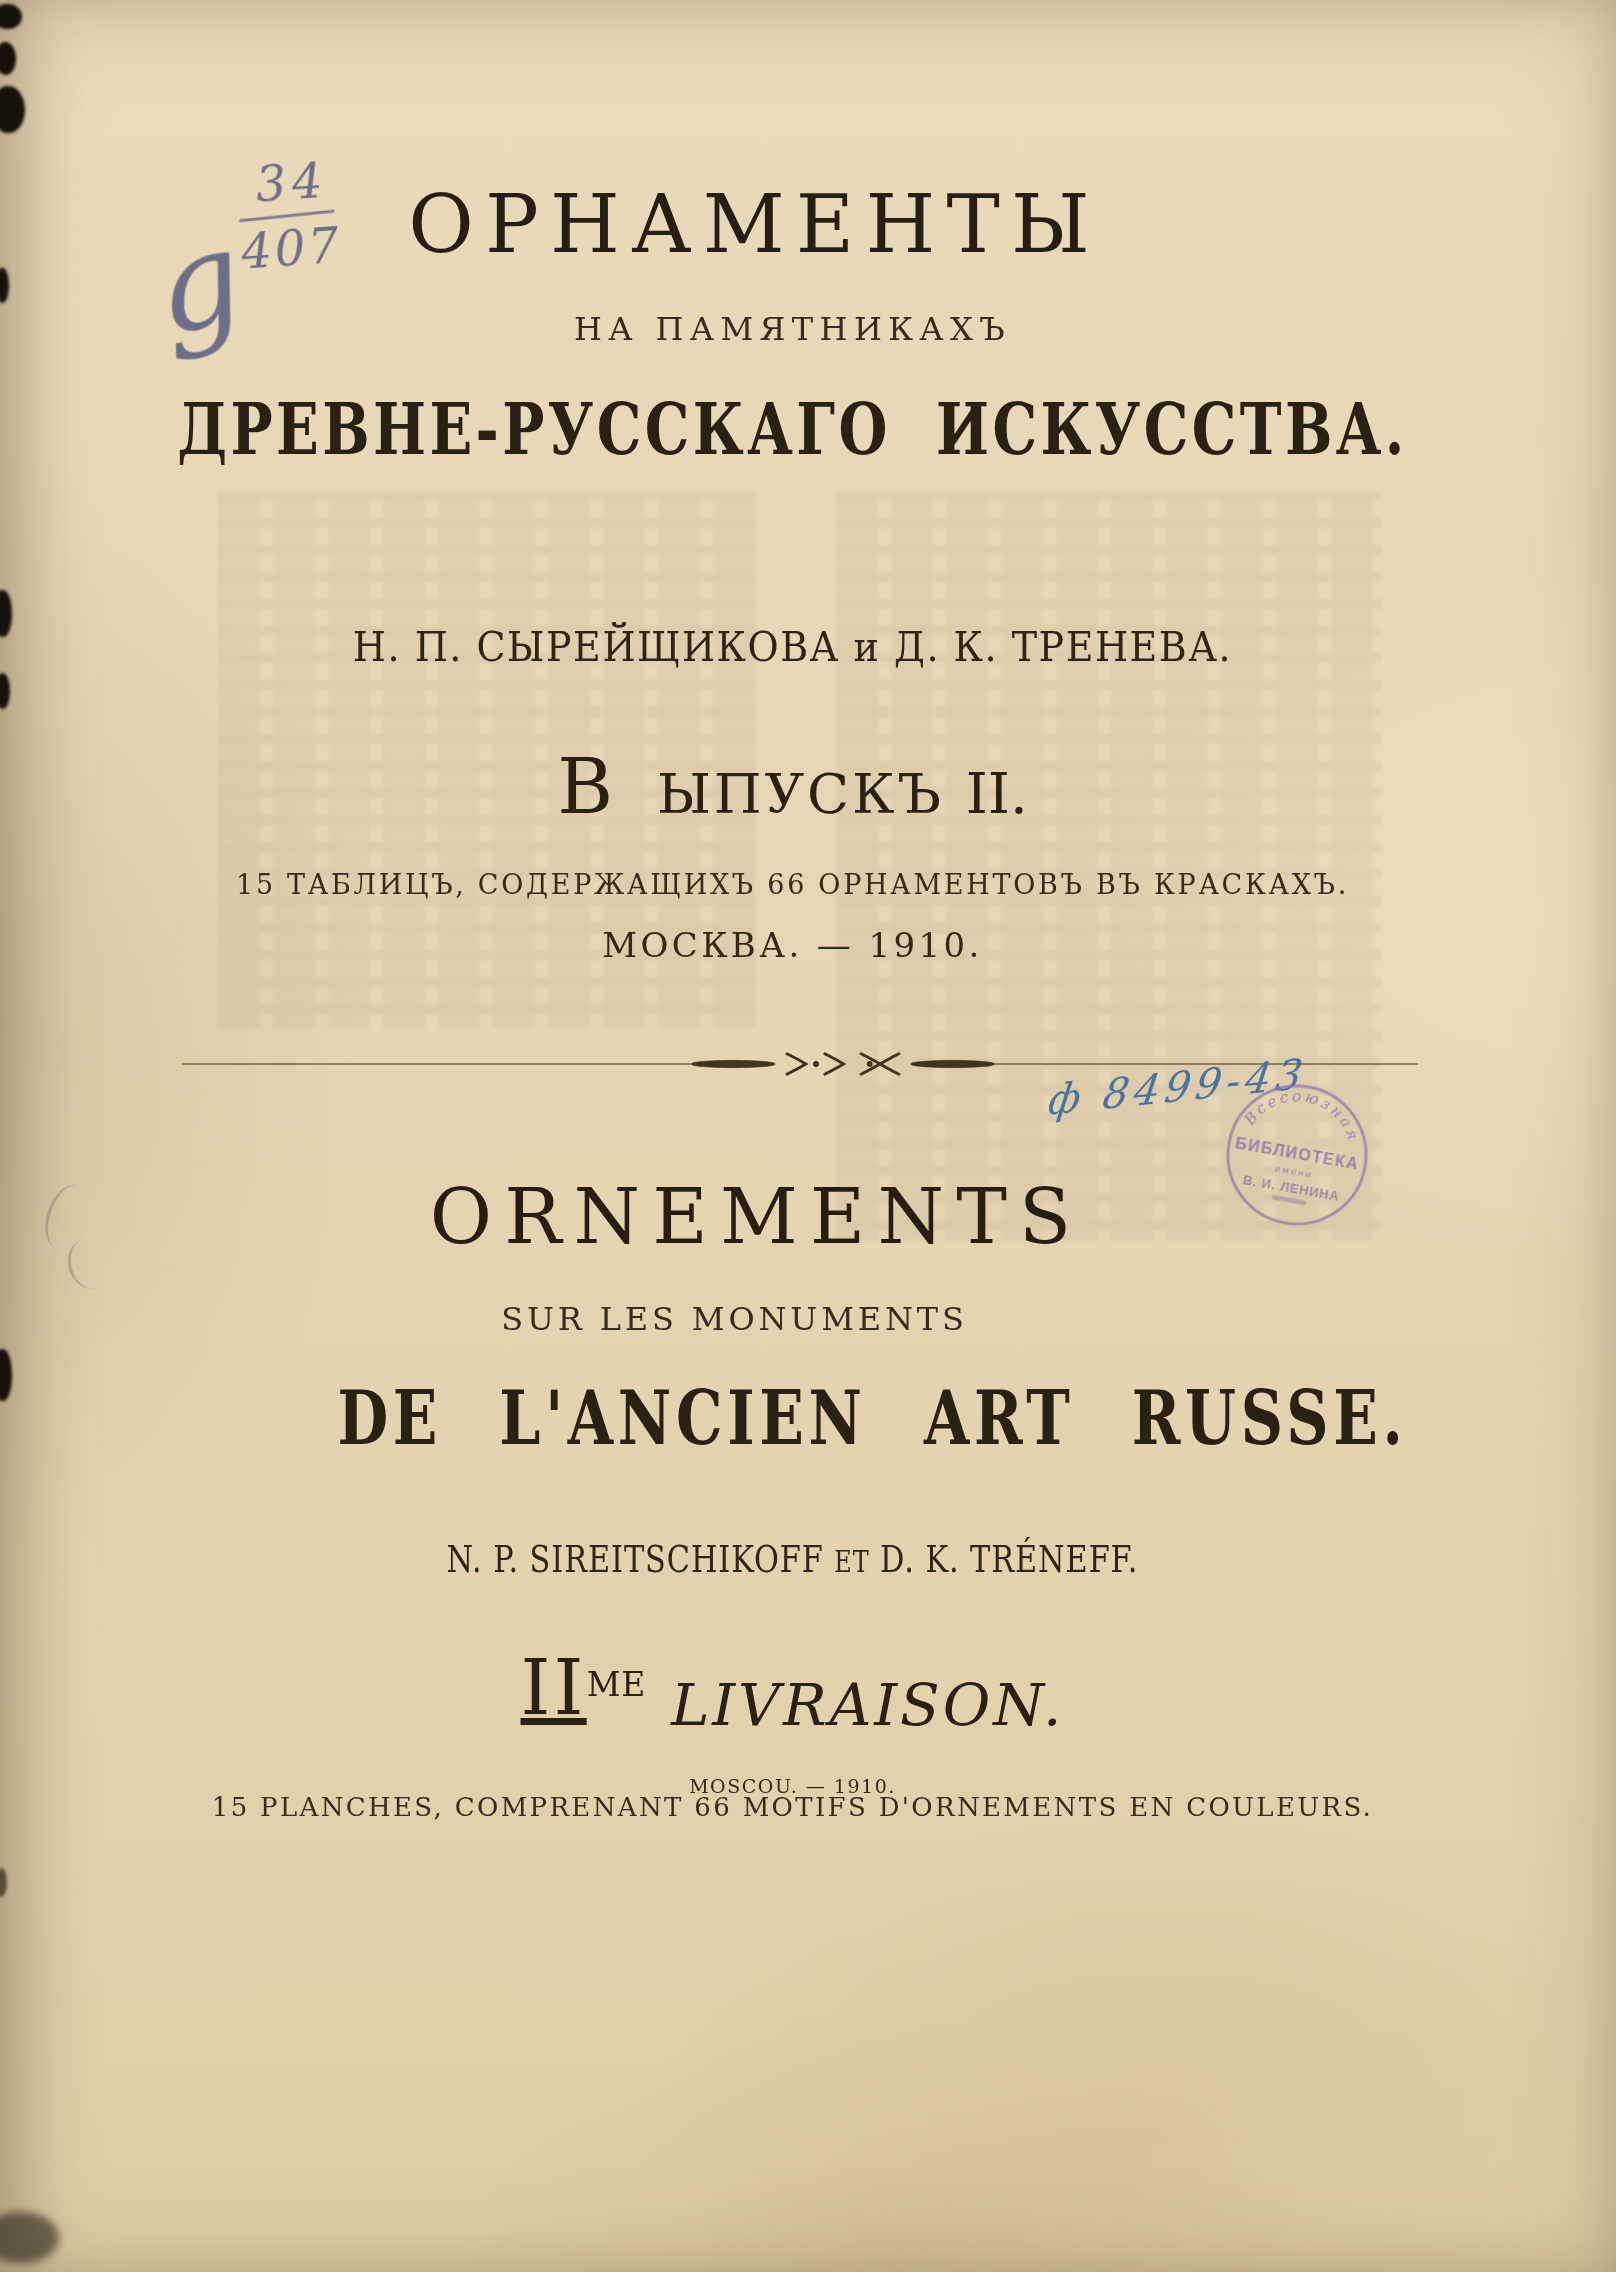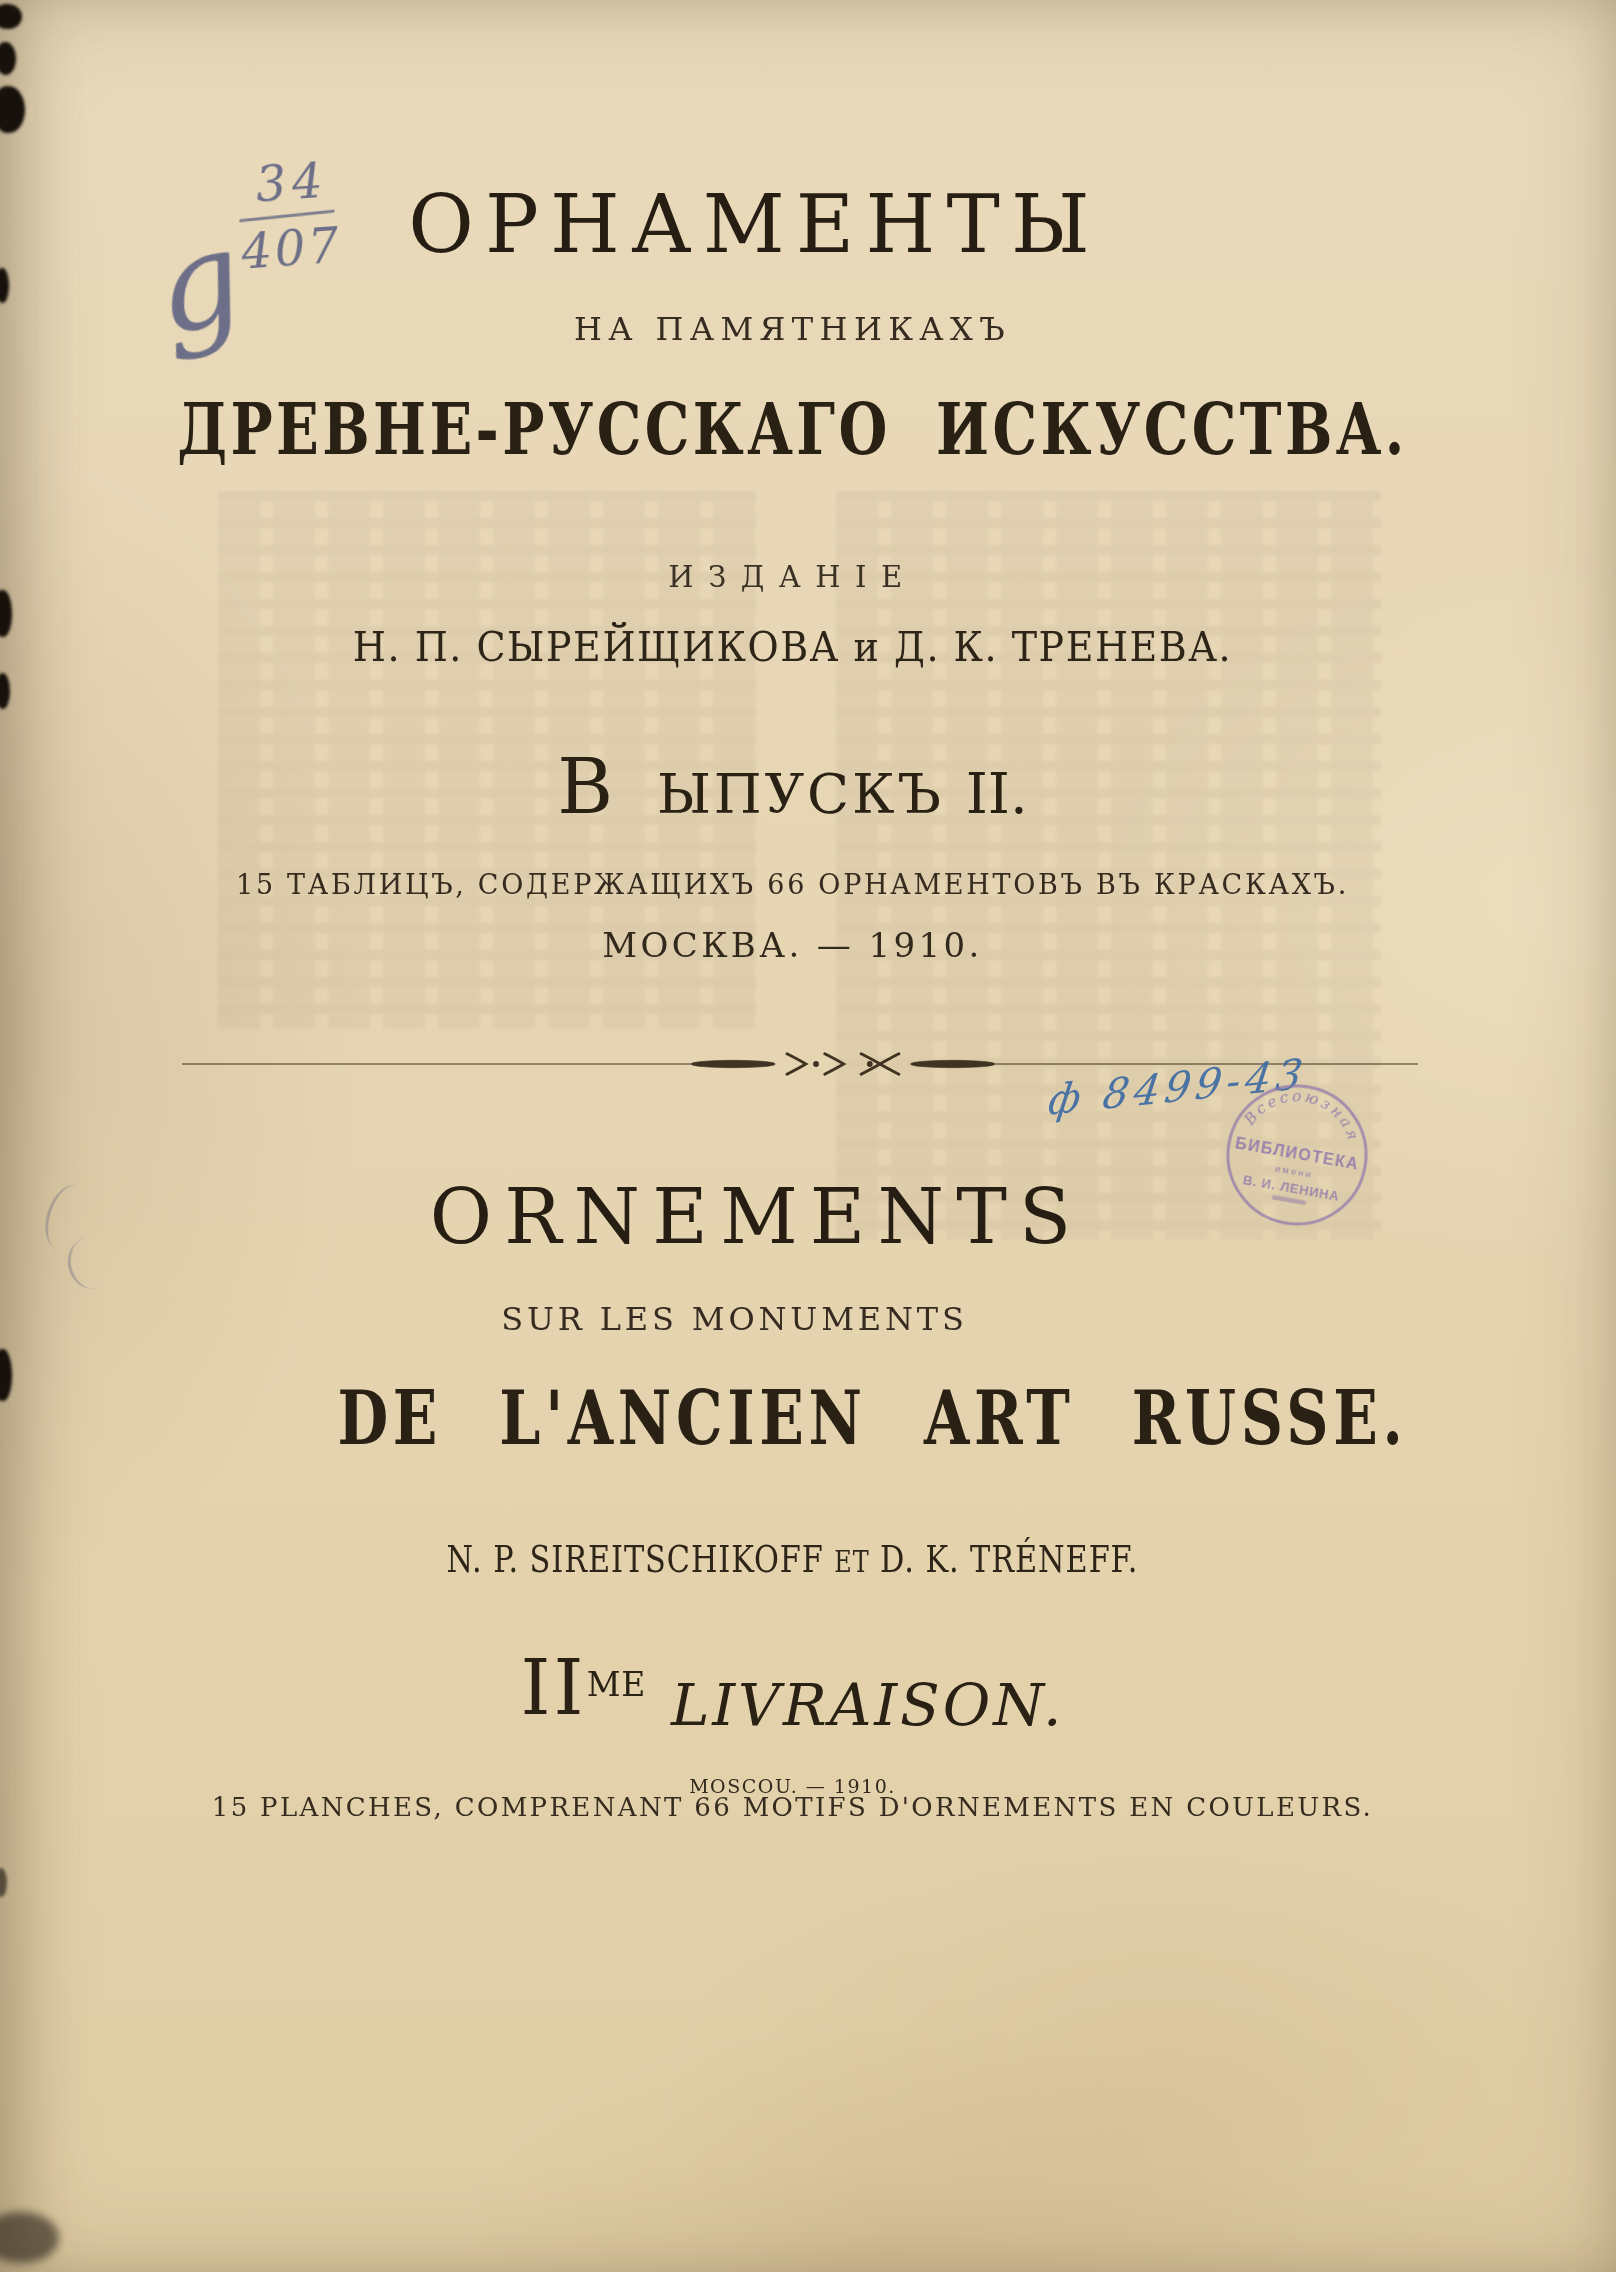--- a/index.html
+++ b/index.html
@@ -38,21 +38,21 @@
     color:#3a6aa4;transform:rotate(-6deg) skewX(-14deg);opacity:.9;white-space:nowrap;
   }
   .stamp{position:absolute;left:1220px;top:1078px;transform:rotate(10deg);opacity:.85;filter:blur(0.4px);}
 
   .fr-title{top:1179px;font-size:76px;letter-spacing:.16em;margin-left:-36px;color:#261e13;}
   .fr-sub1{top:1303px;font-size:32px;letter-spacing:.12em;margin-left:-58px;color:#352b20;}
   .fr-sub2{top:1381px;font-size:65px;font-weight:bold;letter-spacing:.08em;word-spacing:.55em;margin-left:80px;color:#2a2115;transform:scale(.9,1.15);transform-origin:top center;}
   .fr-pub{top:1541px;font-size:33px;letter-spacing:.03em;color:#2e2519;transform:scale(.92,1.12);transform-origin:top center;}
   .fr-pub .small-et{font-size:26px;}
   .fr-livraison{top:1661px;color:#2a2115;}
-  .fr-livraison .numeral{font-size:76px;letter-spacing:.04em;position:relative;top:-0.14em;}
+  .fr-livraison .numeral{font-size:76px;letter-spacing:.04em;position:relative;top:-0.14em;text-decoration:underline;}
   .fr-livraison .sup{font-size:33px;vertical-align:super;position:relative;top:-0.72em;letter-spacing:.02em;text-align:right;}
   .fr-livraison .word{font-size:58px;letter-spacing:.05em;margin-left:25px;font-style:italic;}
   .fr-contents{top:1794px;font-size:26px;letter-spacing:.09em;color:#352b1f;}
   .fr-imprint{top:1777px;font-size:19px;letter-spacing:.08em;color:#32291d;}
 
   .shelfmark{position:absolute;left:148px;top:164px;color:rgba(82,88,124,.82);transform:rotate(-4deg);filter:blur(0.3px);}
   .shelfmark .g{position:absolute;left:0;top:45px;font-size:131px;font-style:italic;transform:rotate(-8deg);}
   .shelfmark .frac{position:absolute;left:87px;top:0;text-align:center;font-style:italic;}
   .shelfmark .numr{font-size:48px;letter-spacing:5.8px;display:block;margin-left:10.2px;}
   .shelfmark .bar{display:block;width:96px;height:2.9px;background:rgba(82,88,124,.7);margin:4.4px 0 2.9px 0;transform:rotate(-2deg);border-radius:1.5px;}
@@ -97,21 +97,20 @@
       <span class="bar"></span>
       <span class="denr">407</span>
     </span>
   </div>
 
   <div class="content">
 
     <div class="line ru-title">ОРНАМЕНТЫ</div>
     <div class="line ru-sub1">НА ПАМЯТНИКАХЪ</div>
     <div class="line ru-sub2">ДРЕВНЕ-РУССКАГО ИСКУССТВА.</div>
-    <div class="line ru-edition">ИЗДАНІЕ</div>
     <div class="line ru-pub">Н. П. СЫРЕЙЩИКОВА и Д. К. ТРЕНЕВА.</div>
 
     <div class="line ru-issue">
       <span class="cap">В</span><span class="rest">ЫПУСКЪ</span><span class="num">II.</span>
     </div>
 
     <div class="line ru-contents">15 ТАБЛИЦЪ, СОДЕРЖАЩИХЪ 66 ОРНАМЕНТОВЪ ВЪ КРАСКАХЪ.</div>
     <div class="line ru-imprint">МОСКВА. — 1910.</div>
 
     <div class="line fr-title">ORNEMENTS</div>

